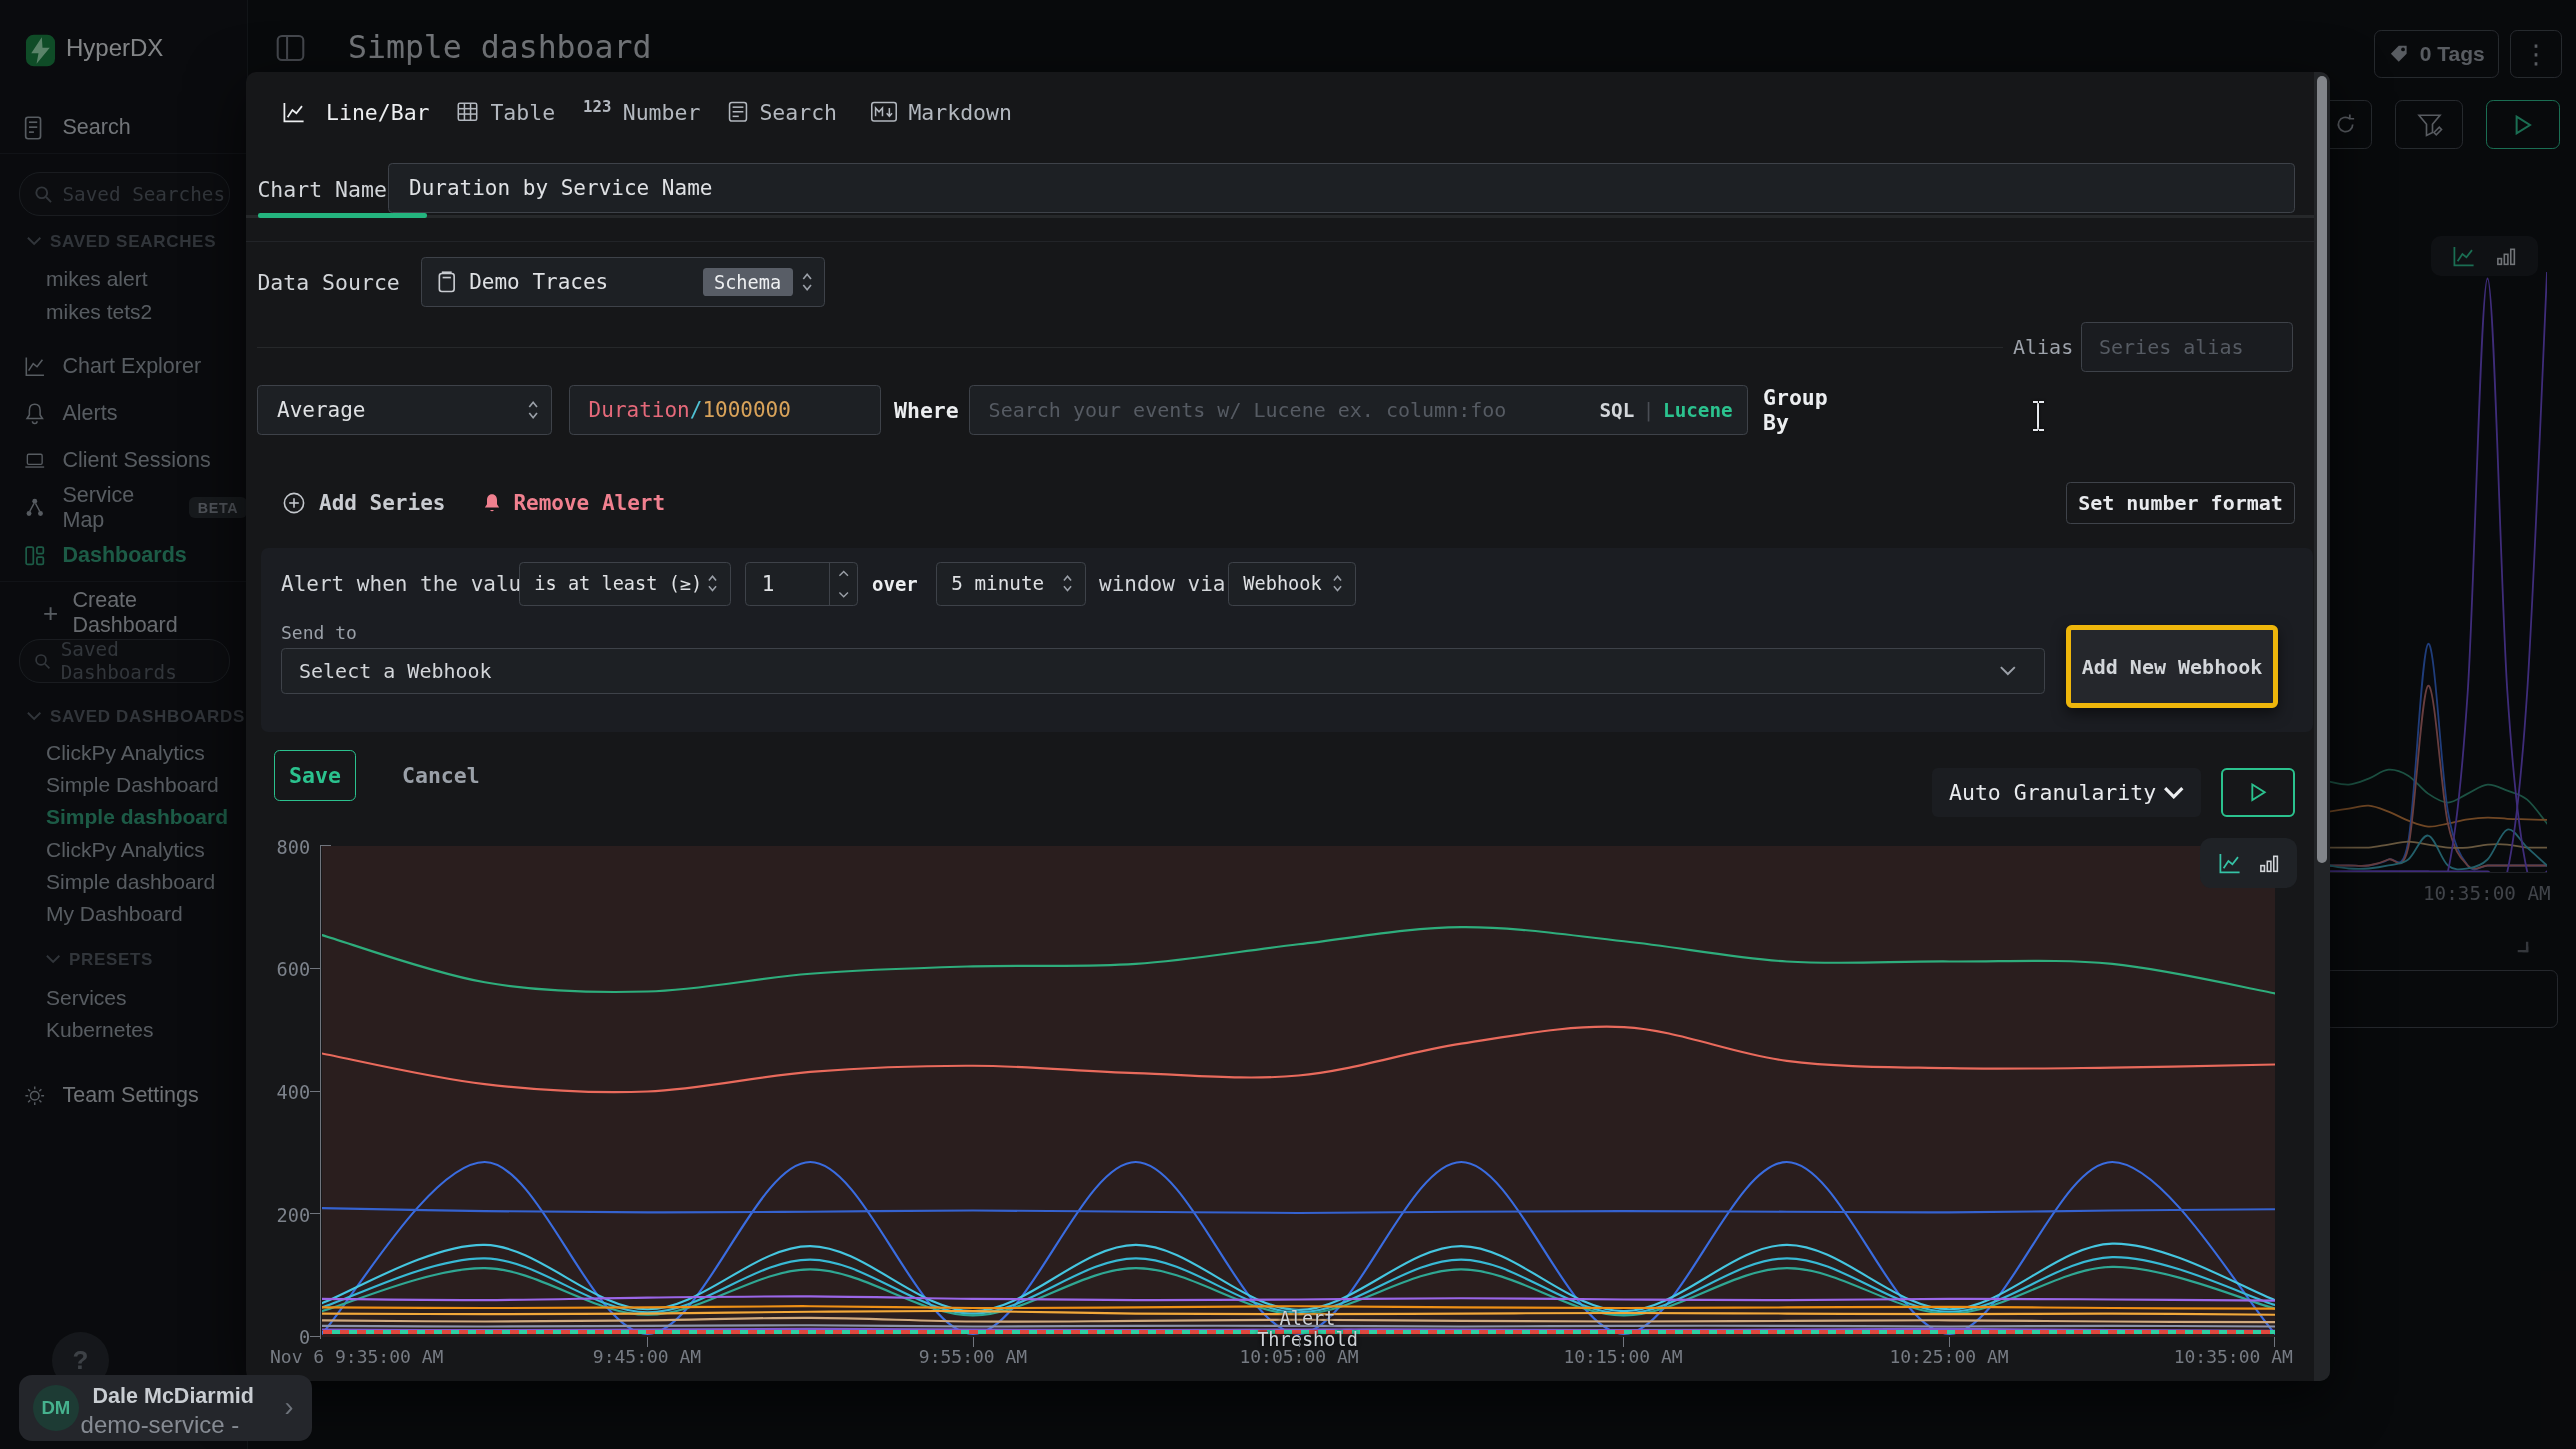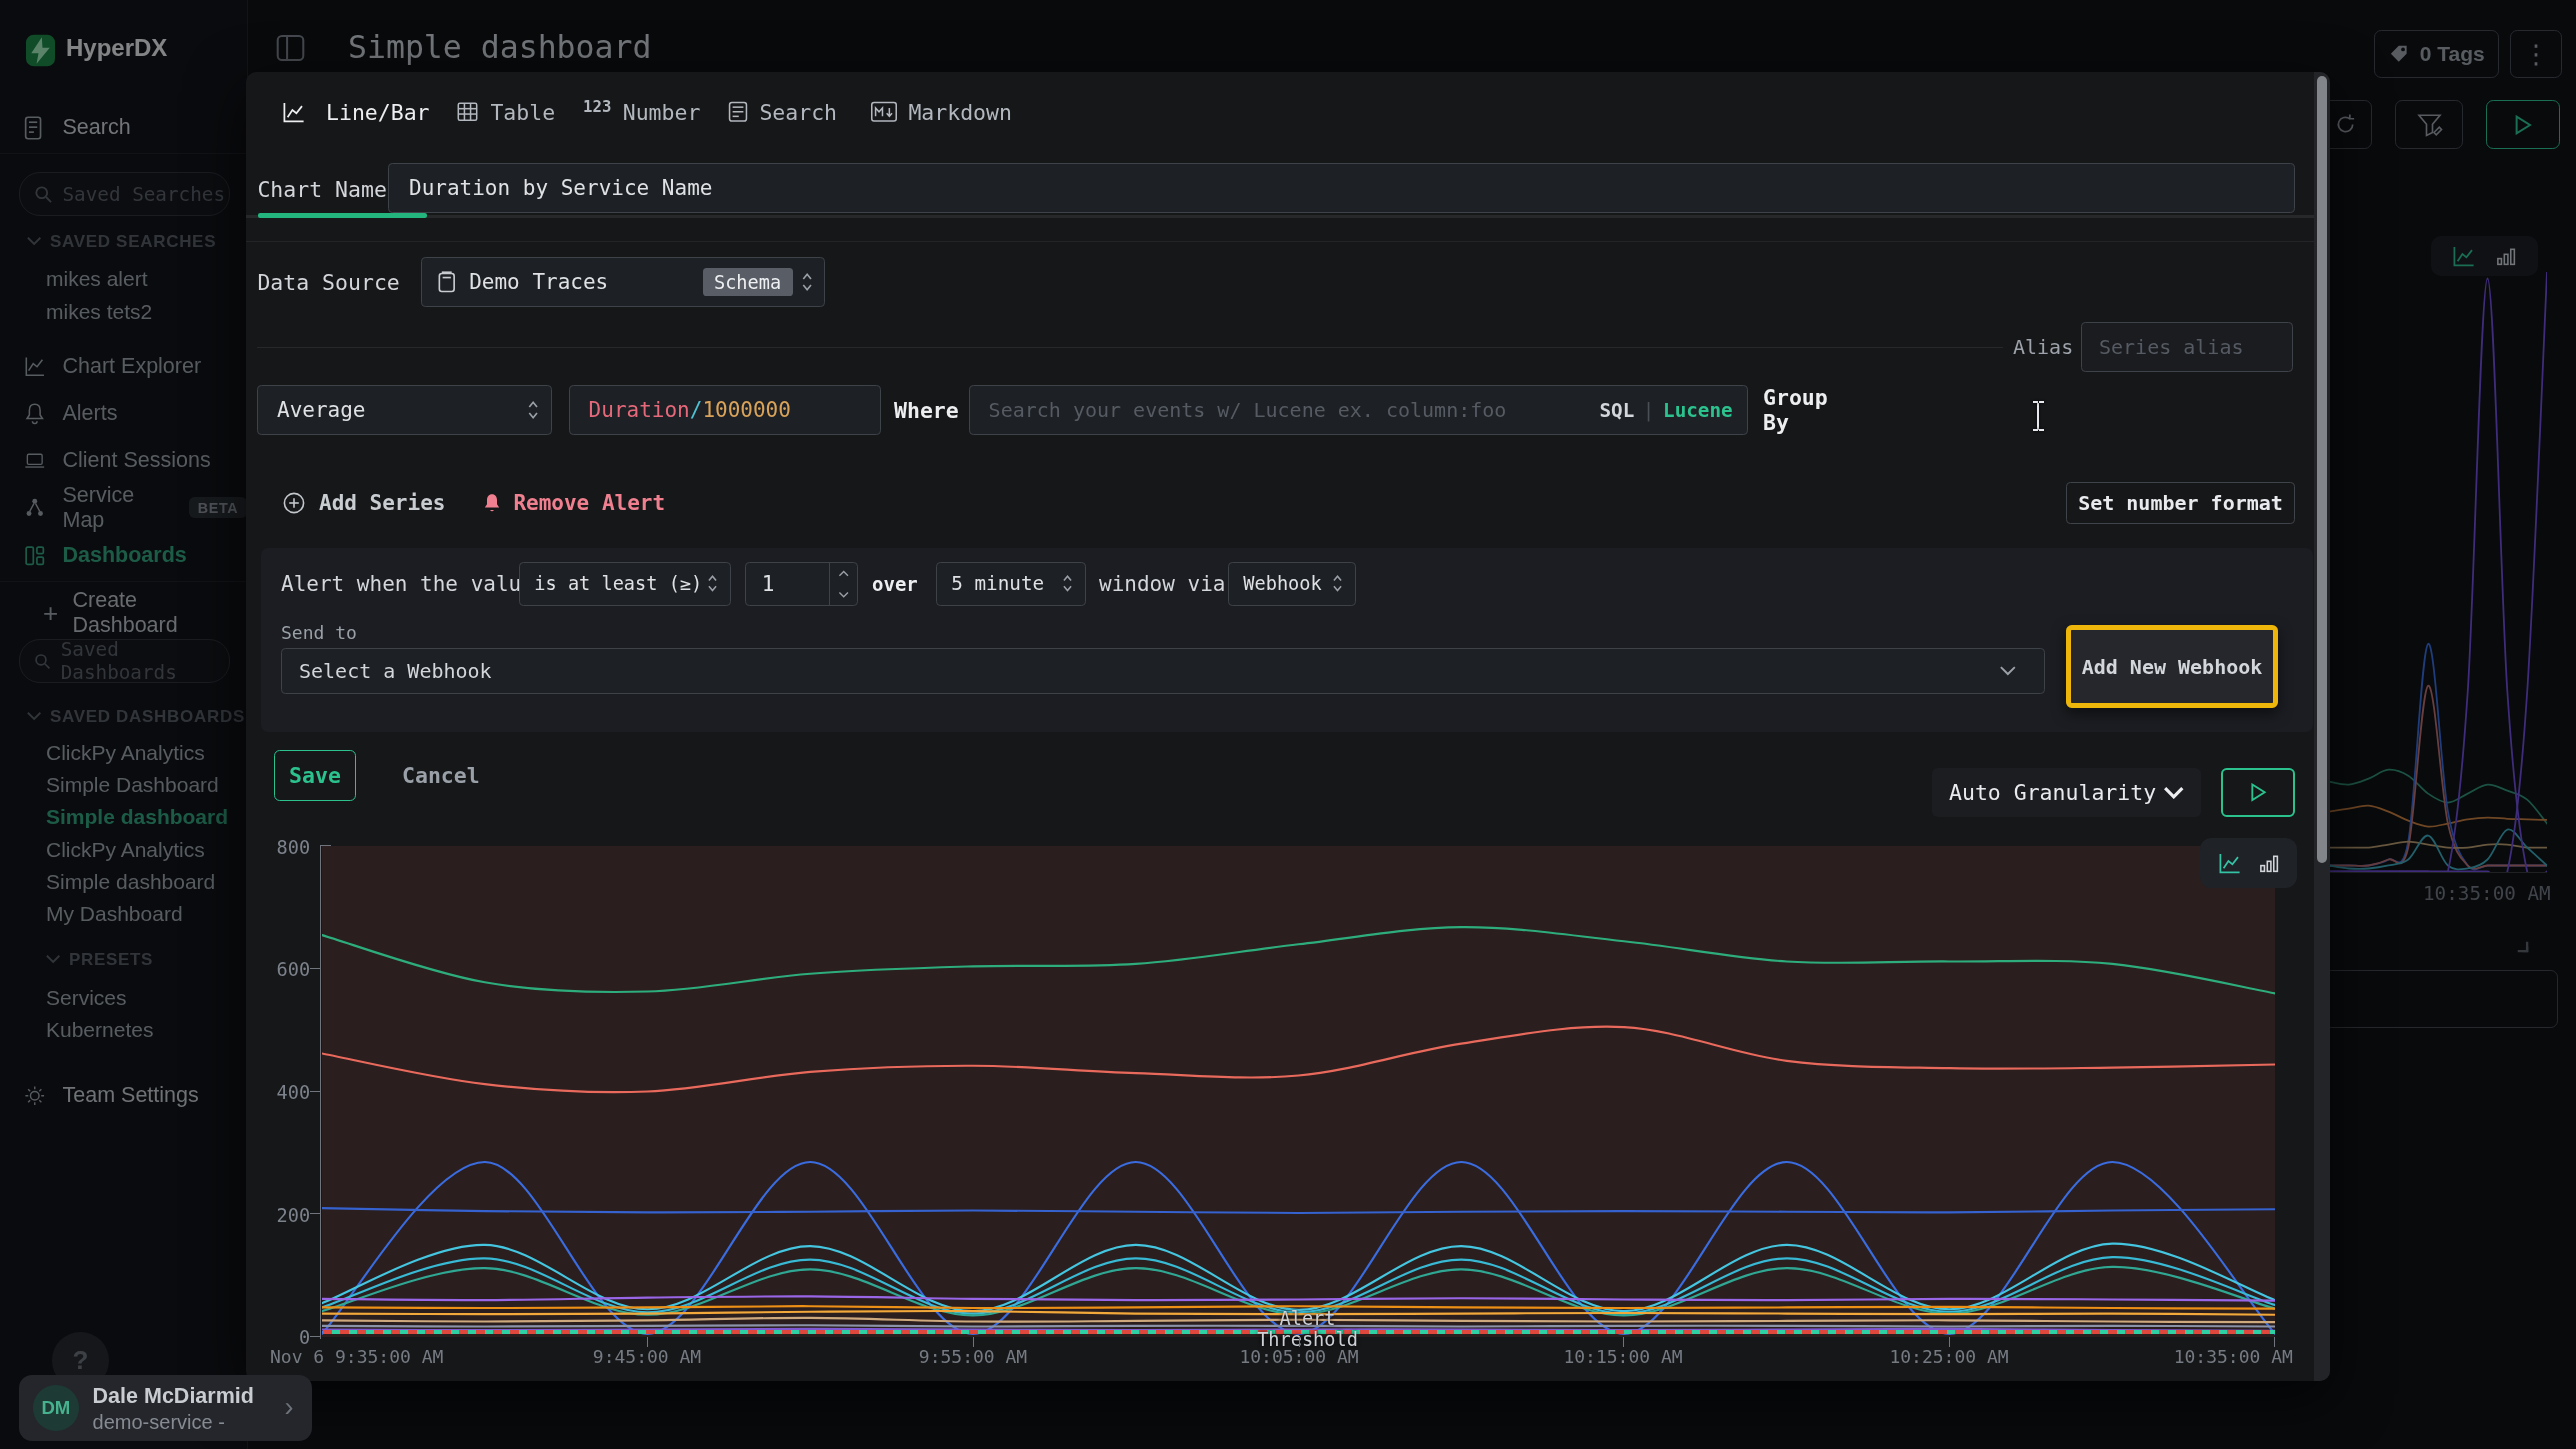--- a/index.html
+++ b/index.html
@@ -44,21 +44,21 @@
 
 <div id="root">
 
   <div id="sidebar">
     <div class="abs" style="left:24px;top:31.5px;width:33px;height:37px;">
       <svg width="33" height="37" viewBox="0 0 24 28">
           <rect x="1" y="2" width="22" height="24" rx="6" fill="#17833f"></rect>
           <polygon points="13,4 5,16 10.5,16 9,24 19,12 13.5,12" fill="#9fe8b6"></polygon>
         </svg>
     </div>
-    <div class="abs sans" style="left:66px;top:34px;font-size:24px;font-weight:bold;color:#e8eaec;">HyperDX</div>
+    <div class="abs sans" style="left:66px;top:34px;font-size:24px;font-weight:normal;color:#e8eaec;">HyperDX</div>
 
     <div class="snav" style="top:109px;">
       <span class="sic">
         <svg width="21.5" height="24" viewBox="0 0 26 28" fill="none" stroke="#9aa0a8" stroke-width="2">
             <rect x="2" y="1" width="18" height="26" rx="3"></rect>
             <line x1="6" y1="7" x2="16" y2="7"></line>
             <line x1="6" y1="13" x2="16" y2="13"></line>
             <line x1="6" y1="19" x2="12" y2="19"></line>
           </svg>
       </span>
@@ -182,21 +182,21 @@
     <div class="abs" style="left:52px;top:1332px;width:57px;height:57px;border-radius:50%;background:#222428;display:flex;align-items:center;justify-content:center;color:#6a6f77;font-size:26px;font-weight:bold;">
       <span>?</span>
     </div>
   </div>
 
   <div class="abs" style="left:18.6px;top:1375px;width:293px;height:66px;background:#24262b;border-radius:13px;z-index:3;">
     <div class="abs" style="left:14.3px;top:10px;width:46px;height:46px;border-radius:50%;background:#1d3b34;display:flex;align-items:center;justify-content:center;color:#46b28e;font-weight:bold;font-size:18.6px;">
       <span>DM</span>
     </div>
     <div class="abs sans" style="left:74px;top:8.6px;font-size:21.5px;font-weight:bold;color:#c9cdd2;white-space:nowrap;">Dale McDiarmid</div>
-    <div class="abs sans" style="left:74px;top:36px;font-size:20px;color:#868b93;">demo-service -</div>
+    <div class="abs sans" style="left:62px;top:36px;font-size:24px;color:#868b93;">demo-service -</div>
     <div class="abs" style="left:266px;top:17px;font-size:27px;color:#6d727a;">›</div>
   </div>
 
   <div class="abs" style="left:276px;top:33px;">
     <svg width="29" height="30" viewBox="0 0 34 32" fill="none" stroke="#787d85" stroke-width="2.4">
         <rect x="2" y="2" width="30" height="28" rx="5"></rect>
         <line x1="13" y1="2" x2="13" y2="30"></line>
       </svg>
   </div>
   <div class="abs mono" style="left:348px;top:29px;font-size:31.5px;color:#ccd0d5;">Simple dashboard</div>

